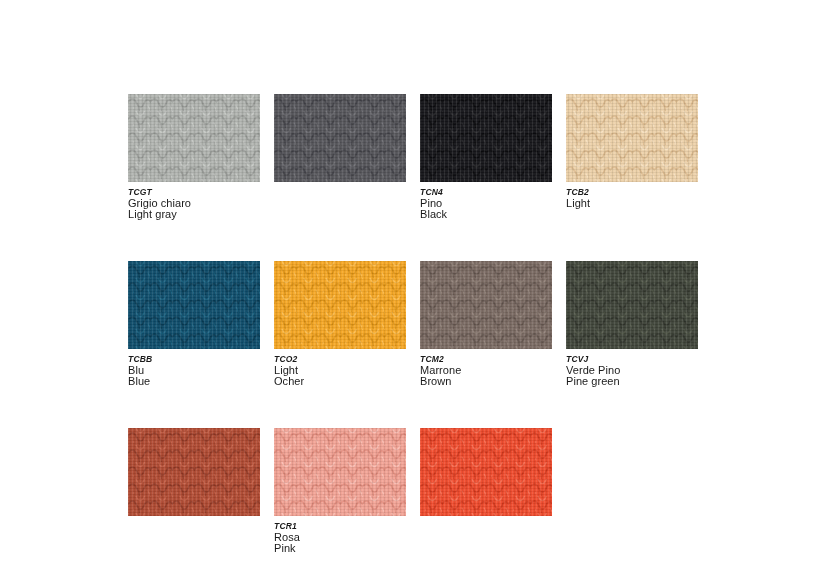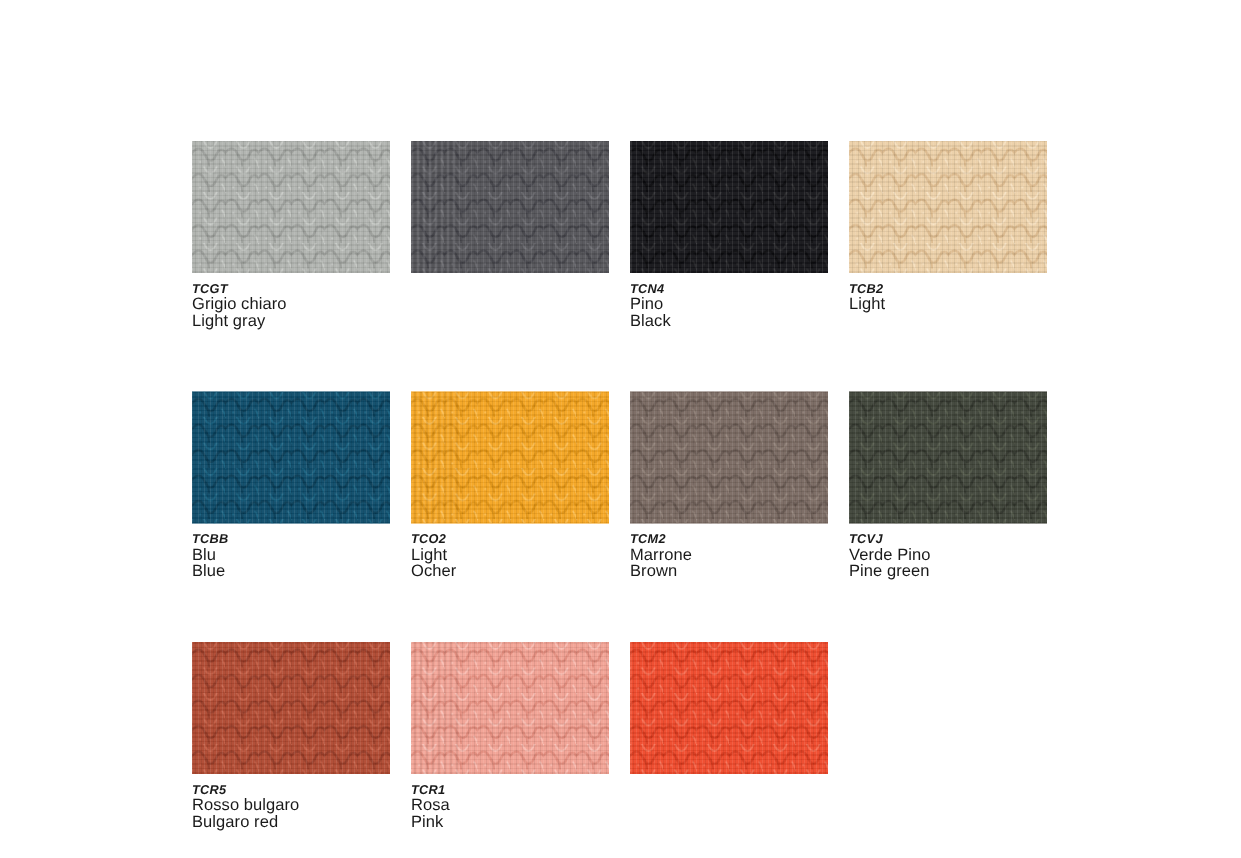--- a/index.html
+++ b/index.html
@@ -325,25 +325,20 @@
             <circle class="tex-dot" cx="5.5" cy="14" r="0.7" fill="#c45d44"></circle>
             <circle class="tex-dot2" cx="17.5" cy="6" r="0.6" fill="#963a26"></circle>
           </pattern>
         </defs>
         <rect class="tex-base" x="0" y="0" width="132" height="88" fill="#b04a32"></rect>
         <rect class="tex-fill" x="0" y="0" width="132" height="88" fill="url(#pat-8)"></rect>
       </svg>
       <div class="warp"></div>
       <div class="weft"></div>
     </div>
-    <div class="swatch-caption">
-      <div class="swatch-code">TCR5</div>
-      <div class="swatch-name-it">Rosso bulgaro</div>
-      <div class="swatch-name-en">Bulgaro red</div>
-    </div>
   </div>
 
   <div class="swatch-card">
     <div class="swatch-chip" style="background-color: rgb(242, 162, 148);">
       <svg class="tex" viewBox="0 0 132 88" preserveAspectRatio="none" aria-hidden="true">
         <defs>
           <pattern class="tex-pattern" patternUnits="userSpaceOnUse" width="22" height="17" id="pat-9">
             <path class="tex-wave-a" fill="none" stroke-width="1.6" stroke-linecap="round" d="M -2 12 C 1 4, 6 3, 8.5 9 C 10.5 14, 14 14.5, 16 9.5 C 18 4.5, 22 4, 24 12" stroke="#e18a7b"></path>
             <path class="tex-wave-b" fill="none" stroke-width="1.2" stroke-linecap="round" d="M -2 3.5 C 1 -3, 6 -3.5, 8.5 1 C 10.5 5.5, 14 6, 16 1 C 18 -3.5, 22 -4, 24 3.5" stroke="#f9bcb1"></path>
             <path class="tex-wave-c" fill="none" stroke-width="1.1" stroke-linecap="round" d="M 9 9 C 11.5 13, 12 16, 11 19.5" stroke="#e18a7b"></path>

